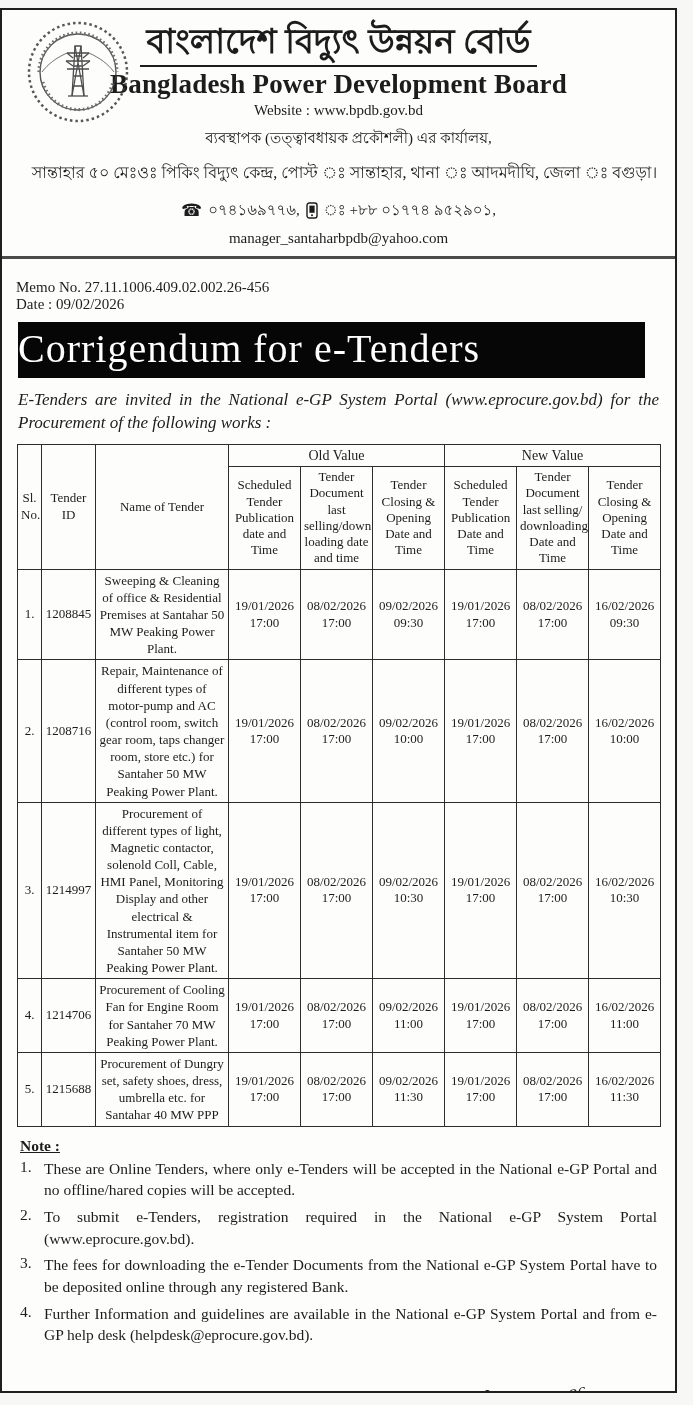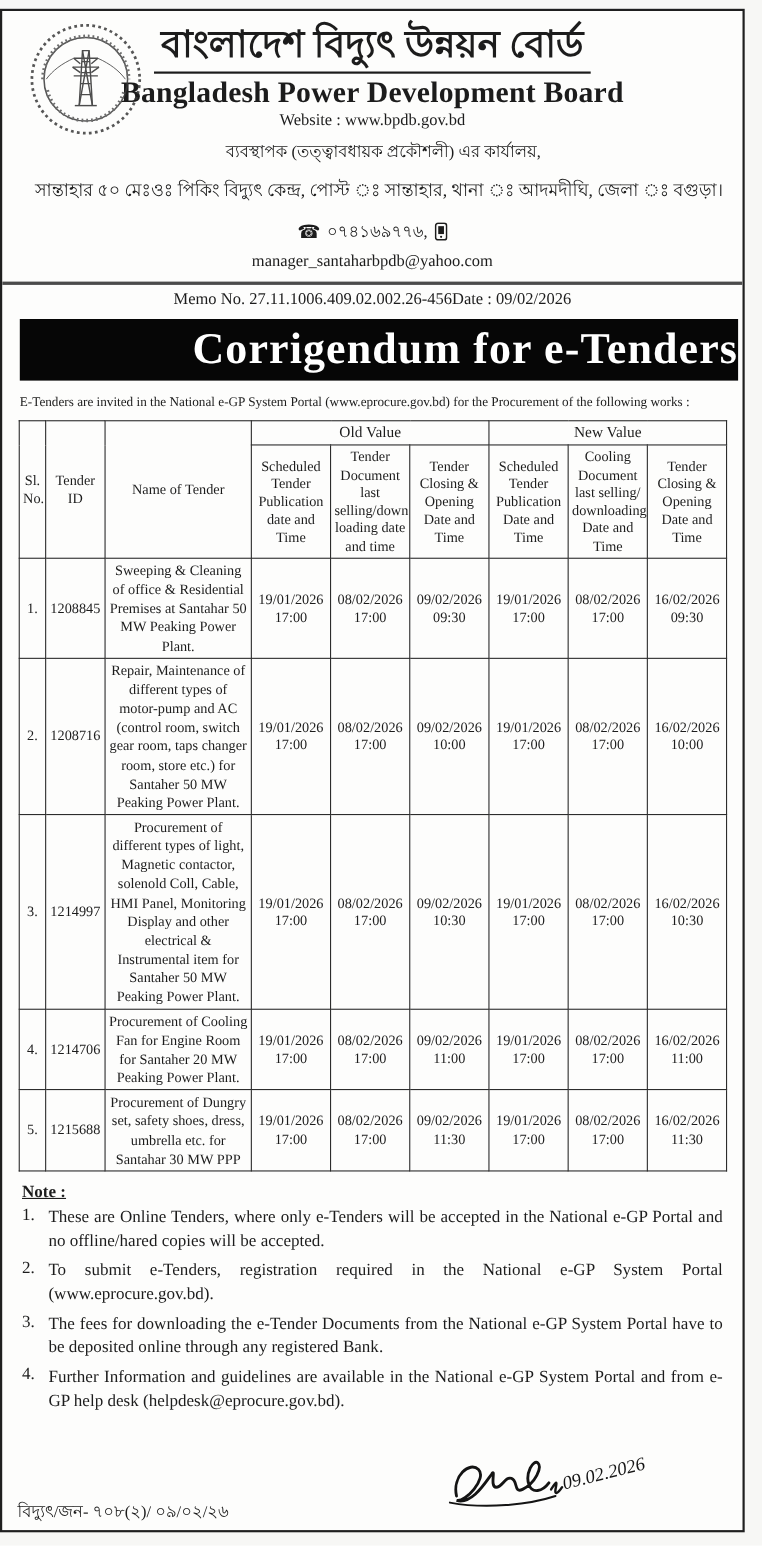--- a/index.html
+++ b/index.html
@@ -22,28 +22,28 @@
   .title-en{font-size:27px;font-weight:bold;margin-top:2px;letter-spacing:.2px;}
   .website{font-size:15px;margin-top:2px;}
   .office1{font-size:15px;margin-top:7px;padding-left:20px;}
   .office2{font-size:16px;margin-top:9px;margin-left:12px;}
   .phone-row{font-size:15px;margin-top:11px;display:flex;justify-content:center;align-items:center;gap:6px;}
   .phone-glyph{font-size:17px;line-height:1;}
   .mobile-svg{width:12px;height:17px;vertical-align:-3px;}
   .email{font-size:15px;margin-top:7px;}
   .head-rule{border:none;border-top:3px solid #4b4b4b;margin:9px 0 0 0;}
   
-  .memo-row{display:flex;justify-content:center;padding:5px 14px 2px 14px;font-size:15px;}
+  .memo-row{display:flex;justify-content:flex-start;padding:20px 14px 2px 14px;font-size:15px;flex-direction:column;}
   
   .banner{
-    margin:7px 4px 0 16px;background:#060606;color:#fff;text-align:right;
-    font-size:40px;font-weight:bold;padding:3px 0 6px 0;letter-spacing:1px;
-  }
-  
-  .intro{margin:11px 16px 9px 16px;font-size:12px;text-align:justify;line-height:1.35;}
+    margin:7px 30px 0 16px;background:#060606;color:#fff;text-align:left;
+    font-size:40px;font-weight:normal;padding:3px 0 6px 0;letter-spacing:1px;
+  }
+  
+  .intro{margin:11px 16px 9px 16px;font-size:17px;text-align:justify;line-height:1.35;font-style:italic;}
   
   table.tenders{
     border-collapse:collapse;margin-left:15px;width:643px;table-layout:fixed;
     font-size:13px;line-height:1.25;
   }
   table.tenders th,table.tenders td{
     border:1px solid #2c2c2c;padding:2px 3px;font-weight:normal;vertical-align:middle;text-align:center;
   }
   th.group{font-size:14px;padding:2px 0;}
   th.sub{font-size:13px;text-align:center;vertical-align:middle;padding:4px 1px;}
@@ -93,20 +93,21 @@
     <div class="office1">ব্যবস্থাপক (তত্ত্বাবধায়ক প্রকৌশলী) এর কার্যালয়,</div>
     <div class="office2">সান্তাহার ৫০ মেঃওঃ পিকিং বিদ্যুৎ কেন্দ্র, পোস্ট ঃ সান্তাহার, থানা ঃ আদমদীঘি, জেলা ঃ বগুড়া।</div>
     <div class="phone-row">
       <span class="phone-glyph">☎</span>
       <span>০৭৪১৬৯৭৭৬,</span>
       <svg class="mobile-svg" viewBox="0 0 12 17">
         <rect x="1" y="1" width="10" height="15" rx="2.2" fill="none" stroke="#1c1c1c" stroke-width="1.4"></rect>
         <rect x="3.4" y="3.6" width="5.2" height="7.2" fill="#1c1c1c"></rect>
         <circle cx="6" cy="13.3" r="1" fill="#1c1c1c"></circle>
       </svg>
+      <span>ঃ +৮৮ ০১৭৭৪ ৯৫২৯০১,</span>
     </div>
     <div class="email">manager_santaharbpdb@yahoo.com</div>
     <hr class="head-rule">
   </div>
 
   <div class="memo-row">
     <span>Memo No. 27.11.1006.409.02.002.26-456</span>
     <span>Date : 09/02/2026</span>
   </div>
 
@@ -134,21 +135,21 @@
 ID</th>
         <th rowspan="2" class="rowspan-head">Name of Tender</th>
         <th colspan="3" class="group">Old Value</th>
         <th colspan="3" class="group">New Value</th>
       </tr>
       <tr>
         <th class="sub">Scheduled Tender Publication date and Time</th>
         <th class="sub">Tender Document last selling/down loading date and time</th>
         <th class="sub">Tender Closing &amp; Opening Date and Time</th>
         <th class="sub">Scheduled Tender Publication Date and Time</th>
-        <th class="sub">Cooling Document last selling/ downloading Date and Time</th>
+        <th class="sub">Tender Document last selling/ downloading Date and Time</th>
         <th class="sub">Tender Closing &amp; Opening Date and Time</th>
       </tr>
     </thead>
     <tbody>
         <tr>
           <td class="c-mid">1.</td>
           <td class="c-mid">1208845</td>
           <td class="c-name">Sweeping &amp; Cleaning of office &amp; Residential Premises at Santahar 50 MW Peaking Power Plant.</td>
           <td class="c-mid">19/01/2026
 17:00</td>
@@ -193,38 +194,38 @@
           <td class="c-mid">19/01/2026
 17:00</td>
           <td class="c-mid">08/02/2026
 17:00</td>
           <td class="c-mid">16/02/2026
 10:30</td>
         </tr>
         <tr>
           <td class="c-mid">4.</td>
           <td class="c-mid">1214706</td>
-          <td class="c-name">Procurement of Cooling Fan for Engine Room for Santaher 20 MW Peaking Power Plant.</td>
+          <td class="c-name">Procurement of Cooling Fan for Engine Room for Santaher 70 MW Peaking Power Plant.</td>
           <td class="c-mid">19/01/2026
 17:00</td>
           <td class="c-mid">08/02/2026
 17:00</td>
           <td class="c-mid">09/02/2026
 11:00</td>
           <td class="c-mid">19/01/2026
 17:00</td>
           <td class="c-mid">08/02/2026
 17:00</td>
           <td class="c-mid">16/02/2026
 11:00</td>
         </tr>
         <tr>
           <td class="c-mid">5.</td>
           <td class="c-mid">1215688</td>
-          <td class="c-name">Procurement of Dungry set, safety shoes, dress, umbrella etc. for Santahar 30 MW PPP</td>
+          <td class="c-name">Procurement of Dungry set, safety shoes, dress, umbrella etc. for Santahar 40 MW PPP</td>
           <td class="c-mid">19/01/2026
 17:00</td>
           <td class="c-mid">08/02/2026
 17:00</td>
           <td class="c-mid">09/02/2026
 11:30</td>
           <td class="c-mid">19/01/2026
 17:00</td>
           <td class="c-mid">08/02/2026
 17:00</td>

